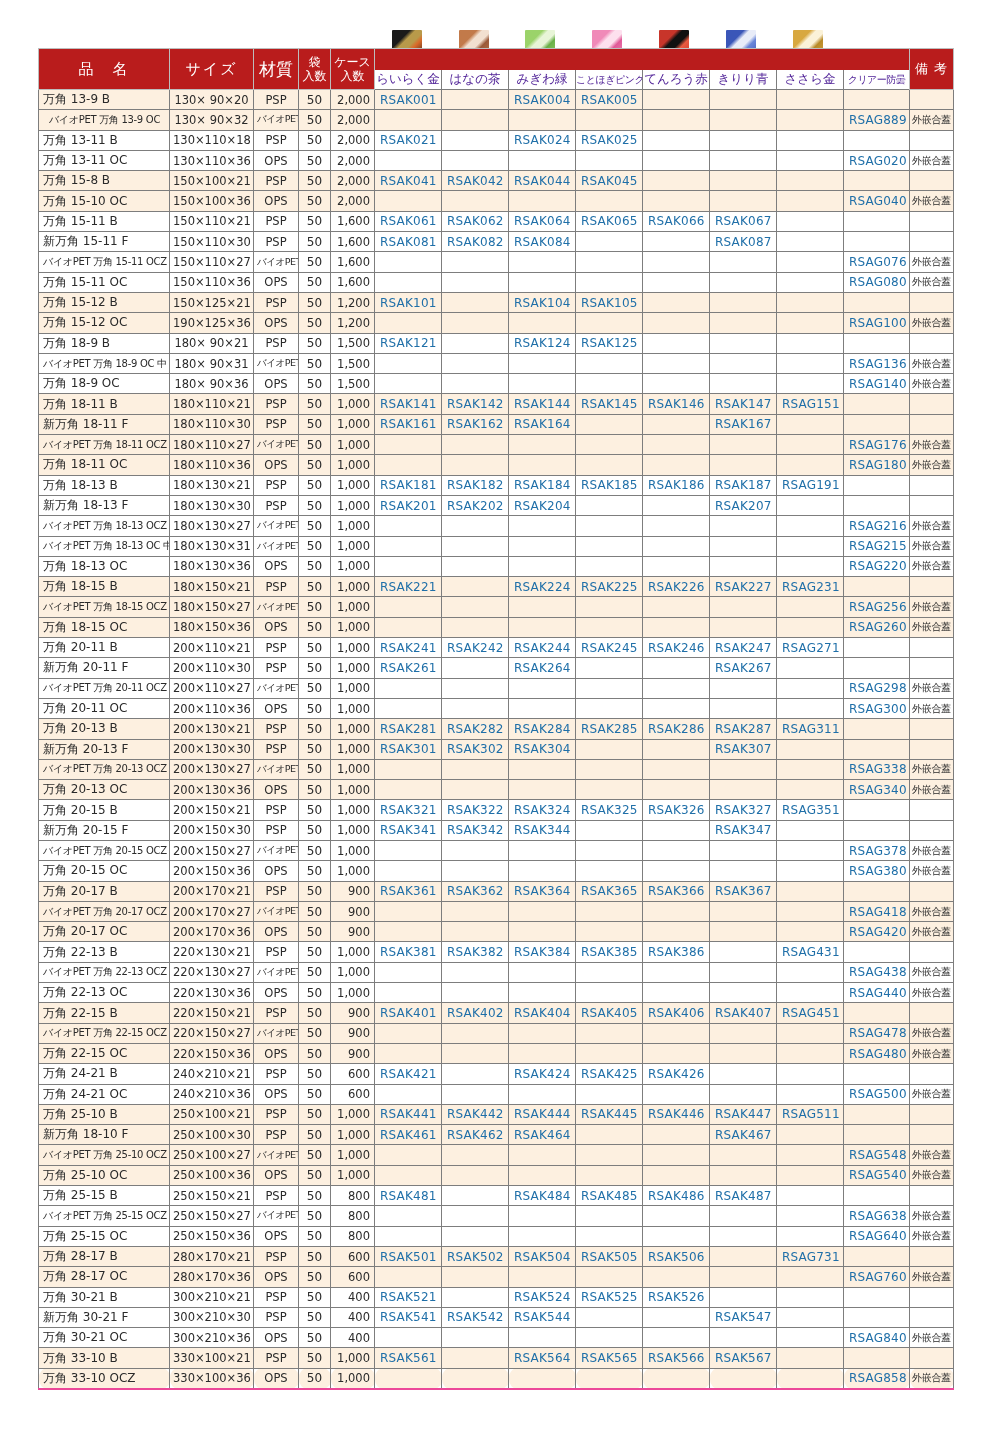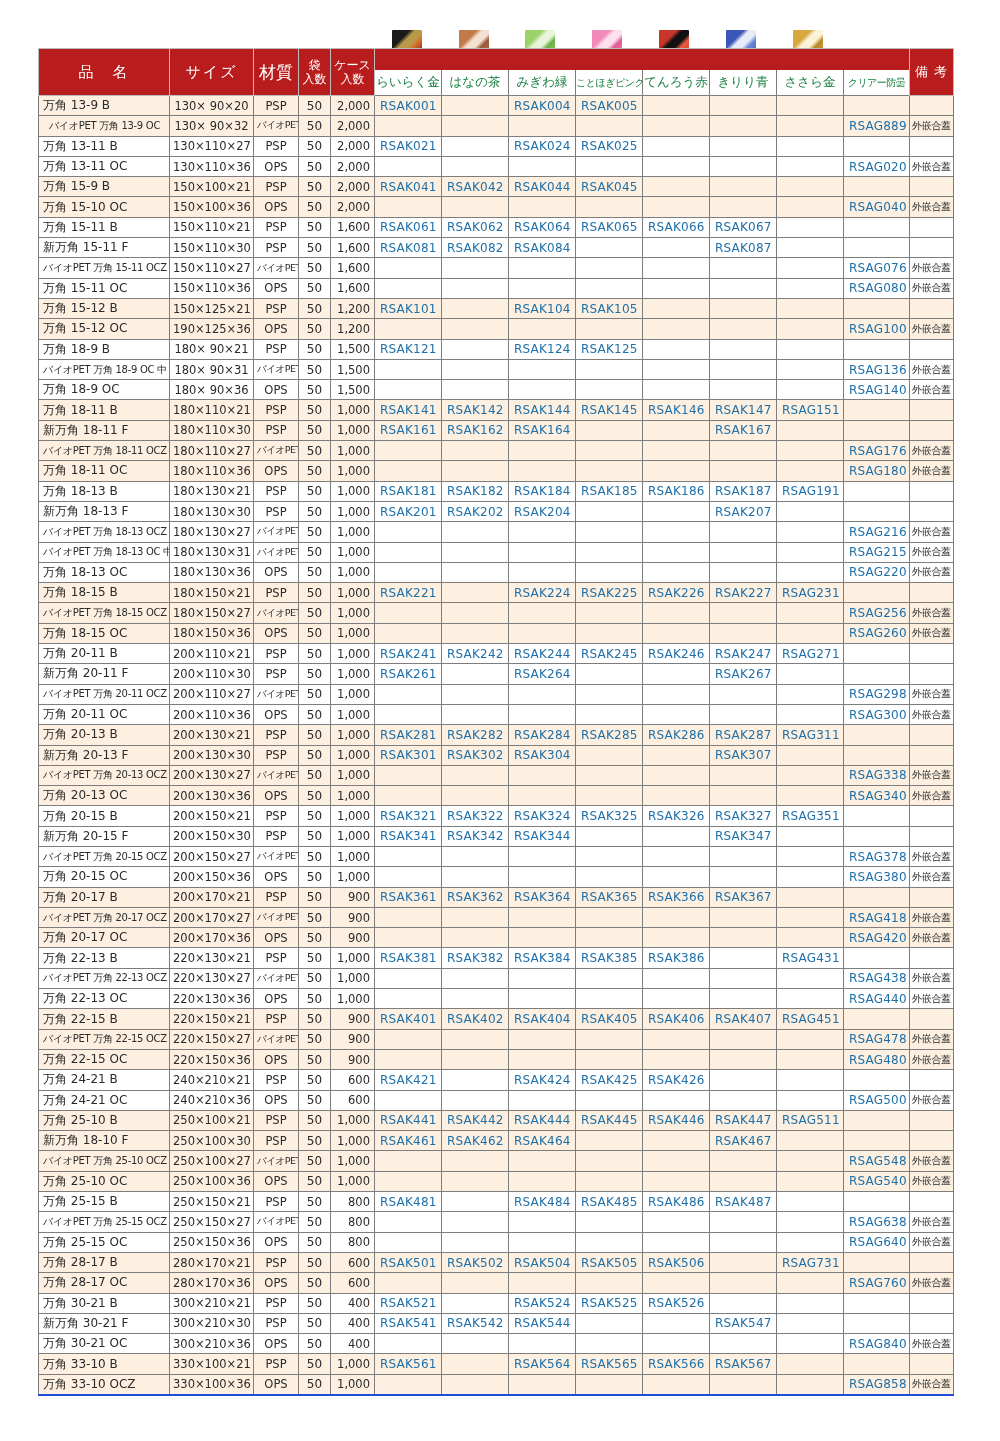--- a/index.html
+++ b/index.html
@@ -6,36 +6,36 @@
   body { width:1000px; height:1441px; position:relative; font-family:"DejaVu Sans","Liberation Sans",sans-serif; }
   #wrap { position:absolute; left:38px; top:30px; width:915px; }
   .swatches { position:relative; height:34px; }
   .swatch { position:absolute; top:0; width:30px; height:30px; border-radius:1px; }
   table { border-collapse:collapse; table-layout:fixed; width:915px; margin-top:-16px; position:relative; }
   col.c-name{width:131px} col.c-size{width:84px} col.c-mat{width:45px} col.c-bag{width:32px}
   col.c-case{width:44px} col.c-col{width:67px} col.c-clear{width:66px} col.c-note{width:44px}
   th { background:#b91c1c; color:#fff; font-weight:normal; border:1px solid #bdbdbd; padding:0; }
   th.big { font-size:15px; letter-spacing:2px; height:40px; }
   th.small2 { font-size:12px; line-height:14px; }
-  th.colname { background:#fff; color:#15803d; font-size:12.5px; height:25px; border:1px solid #7d7d7d; border-top:none; white-space:nowrap; overflow:hidden;font-family:Liberation Serif, serif; }
+  th.colname { background:#fff; color:#4c1d95; font-size:12.5px; height:19px; border:1px solid #7d7d7d; border-top:none; white-space:nowrap; overflow:hidden;font-family:Liberation Serif, serif; }
   th.colname.tight { font-size:10px; letter-spacing:-0.5px; }
   th.spacer { height:21px; border-bottom:none; border-left:none; border-right:none; }
   td { border:1px solid #7d7d7d; height:19.3px; padding:0 3px; font-size:12px; color:#2a2a2a; white-space:nowrap; overflow:hidden; }
   td.name { padding-left:4px; }
   td.name.small { font-size:10px; letter-spacing:-0.3px;text-align:center; }
   td.size { text-align:center; font-size:11.5px; }
   td.mat { text-align:center; font-size:11.5px; }
   td.mat.small { font-size:9.5px; letter-spacing:-0.5px; }
   td.bag { text-align:center; }
   td.case { text-align:right; padding-right:4px; font-size:11.5px; }
   td.code { color:#1f6fa8; font-size:12px; padding-left:5px; letter-spacing:0.2px; }
   td.note { font-size:10px; letter-spacing:-0.3px; padding-left:2px; }
   tr.tint td { background:#fdf0e0; }
   tr.plain td { background:#ffffff; }
-  table tr:last-child td { border-bottom:2px solid #1d4ed8; }
+  table tr:last-child td { border-bottom:2px solid #ec4899;border-radius:9px; }
 </style>
 </head>
 <body>
 
 <div id="wrap">
   <div class="swatches" id="swatches">
       <div class="swatch" style="left: 354px; background: linear-gradient(135deg, rgb(26, 26, 26) 0%, rgb(26, 26, 26) 30%, rgb(184, 154, 74) 40%, rgb(184, 154, 74) 55%, rgb(217, 106, 42) 65%, rgb(26, 26, 26) 100%);"></div>
       <div class="swatch" style="left: 421px; background: linear-gradient(135deg, rgb(194, 122, 74) 0%, rgb(194, 122, 74) 30%, rgb(242, 224, 208) 40%, rgb(242, 224, 208) 55%, rgb(154, 90, 58) 65%, rgb(194, 122, 74) 100%);"></div>
       <div class="swatch" style="left: 487px; background: linear-gradient(135deg, rgb(155, 211, 106) 0%, rgb(155, 211, 106) 30%, rgb(232, 245, 216) 40%, rgb(232, 245, 216) 55%, rgb(106, 176, 74) 65%, rgb(155, 211, 106) 100%);"></div>
       <div class="swatch" style="left: 554px; background: linear-gradient(135deg, rgb(240, 138, 184) 0%, rgb(240, 138, 184) 30%, rgb(253, 224, 238) 40%, rgb(253, 224, 238) 55%, rgb(224, 90, 152) 65%, rgb(240, 138, 184) 100%);"></div>
@@ -115,21 +115,21 @@
           <td class="code"></td>
           <td class="code"></td>
           <td class="code"></td>
           <td class="code"></td>
           <td class="code"></td>
           <td class="code">RSAG889</td>
           <td class="note">外嵌合蓋</td>
         </tr>
         <tr class="plain">
           <td class="name">万角 13-11 B</td>
-          <td class="size">130×110×27</td>
+          <td class="size">130×110×18</td>
           <td class="mat">PSP</td>
           <td class="bag">50</td>
           <td class="case">2,000</td>
           <td class="code">RSAK021</td>
           <td class="code"></td>
           <td class="code">RSAK024</td>
           <td class="code">RSAK025</td>
           <td class="code"></td>
           <td class="code"></td>
           <td class="code"></td>
@@ -146,21 +146,21 @@
           <td class="code"></td>
           <td class="code"></td>
           <td class="code"></td>
           <td class="code"></td>
           <td class="code"></td>
           <td class="code"></td>
           <td class="code">RSAG020</td>
           <td class="note">外嵌合蓋</td>
         </tr>
         <tr class="tint">
-          <td class="name">万角 15-9 B</td>
+          <td class="name">万角 15-8 B</td>
           <td class="size">150×100×21</td>
           <td class="mat">PSP</td>
           <td class="bag">50</td>
           <td class="case">2,000</td>
           <td class="code">RSAK041</td>
           <td class="code">RSAK042</td>
           <td class="code">RSAK044</td>
           <td class="code">RSAK045</td>
           <td class="code"></td>
           <td class="code"></td>

